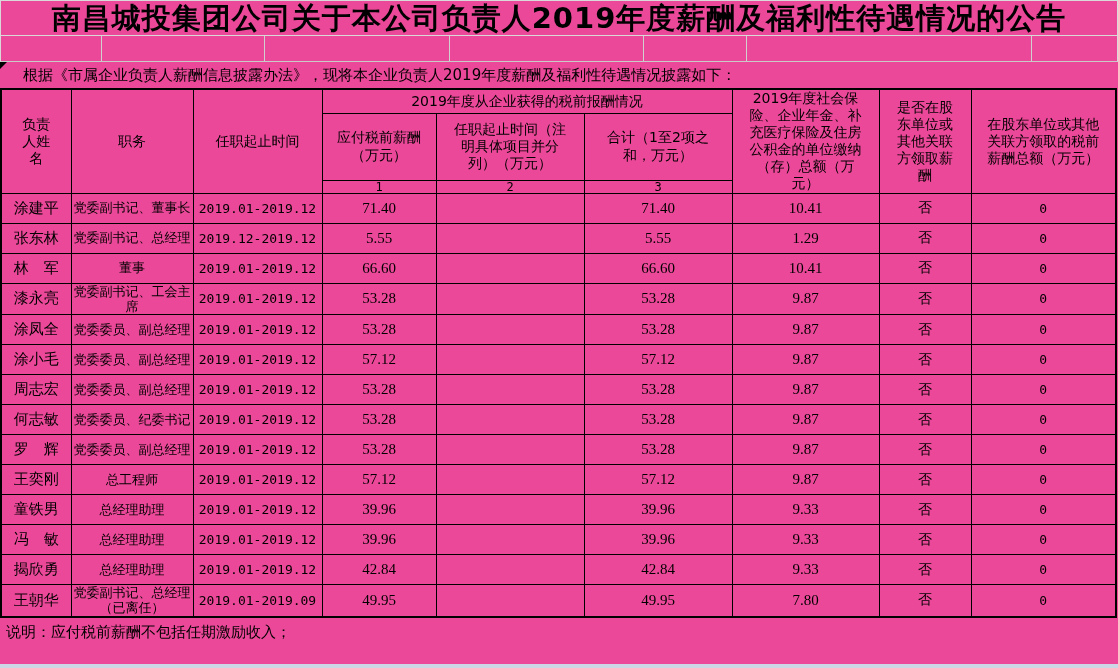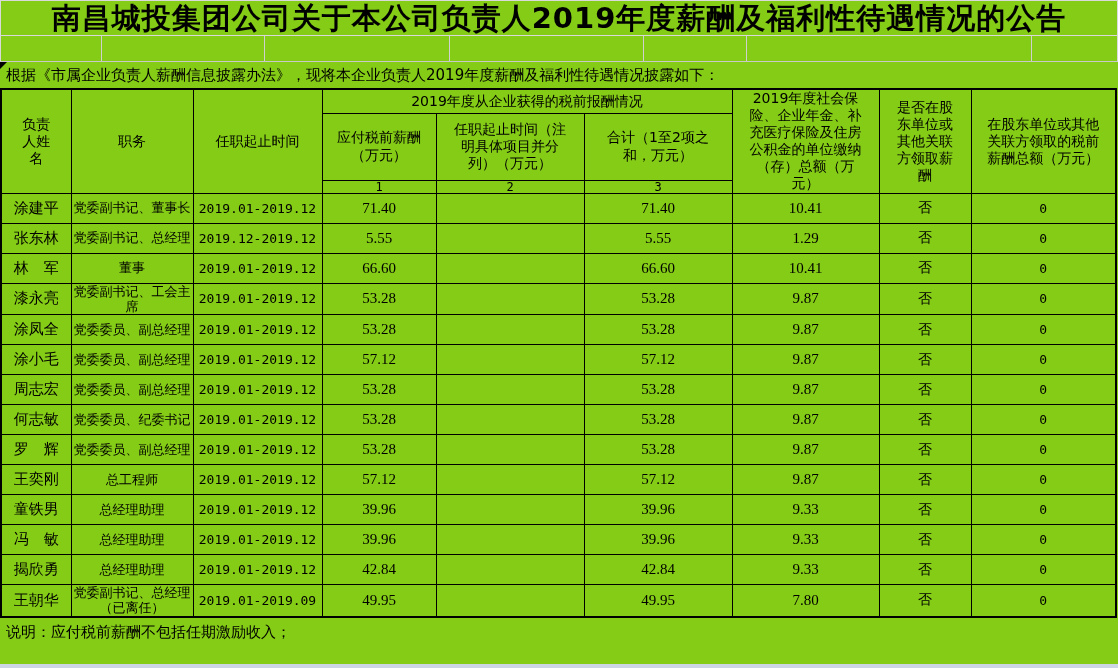--- a/index.html
+++ b/index.html
@@ -1,40 +1,40 @@
 <!DOCTYPE html>
 <html style="--strip: #ccd6e5; --gridline: #d0d0d0;"><head>
 <meta charset="utf-8">
 <style>
   * { box-sizing: border-box; margin: 0; padding: 0; }
   html, body { background: #fff; }
   body { font-family: "DejaVu Sans", sans-serif; color: #000; }
   .sheet {
     position: relative; width: 1118px; height: 668px;
-    background: #84cc16; overflow: hidden;
+    background: #ec4899; overflow: hidden;
   }
   .title-row {
     height: 36px; line-height: 34px; text-align: center;
     font-size: 29px; font-weight: bold; letter-spacing: 1px;
     border-top: 1px solid #d9d9d9; border-bottom: 1px solid #d9d9d9;
     border-left: 1px solid #d9d9d9; border-right: 1px solid #d9d9d9;
     white-space: nowrap; overflow: hidden;
   }
   .grid-row {
     position: relative; height: 26px;
     border-bottom: 1px solid #c9c9c9;
     border-left: 1px solid #d9d9d9; border-right: 1px solid #d9d9d9;
   }
   .gridline {
     position: absolute; top: 0; bottom: 0; width: 1px;
     background: var(--gridline, #d0d0d0);
   }
   .intro-row {
     position: relative; height: 26px; line-height: 26px;
-    font-size: 15px; padding-left: 6px; white-space: nowrap; overflow: hidden;
+    font-size: 15px; padding-left: 23px; white-space: nowrap; overflow: hidden;
   }
   .note-marker {
     position: absolute; left: 0; top: 0; width: 0; height: 0;
     border-top: 7px solid #000; border-right: 7px solid transparent;
   }
   table.salary {
     width: 1115px; table-layout: fixed; border-collapse: collapse;
     border: 2px solid #000;
   }
   table.salary th, table.salary td {

